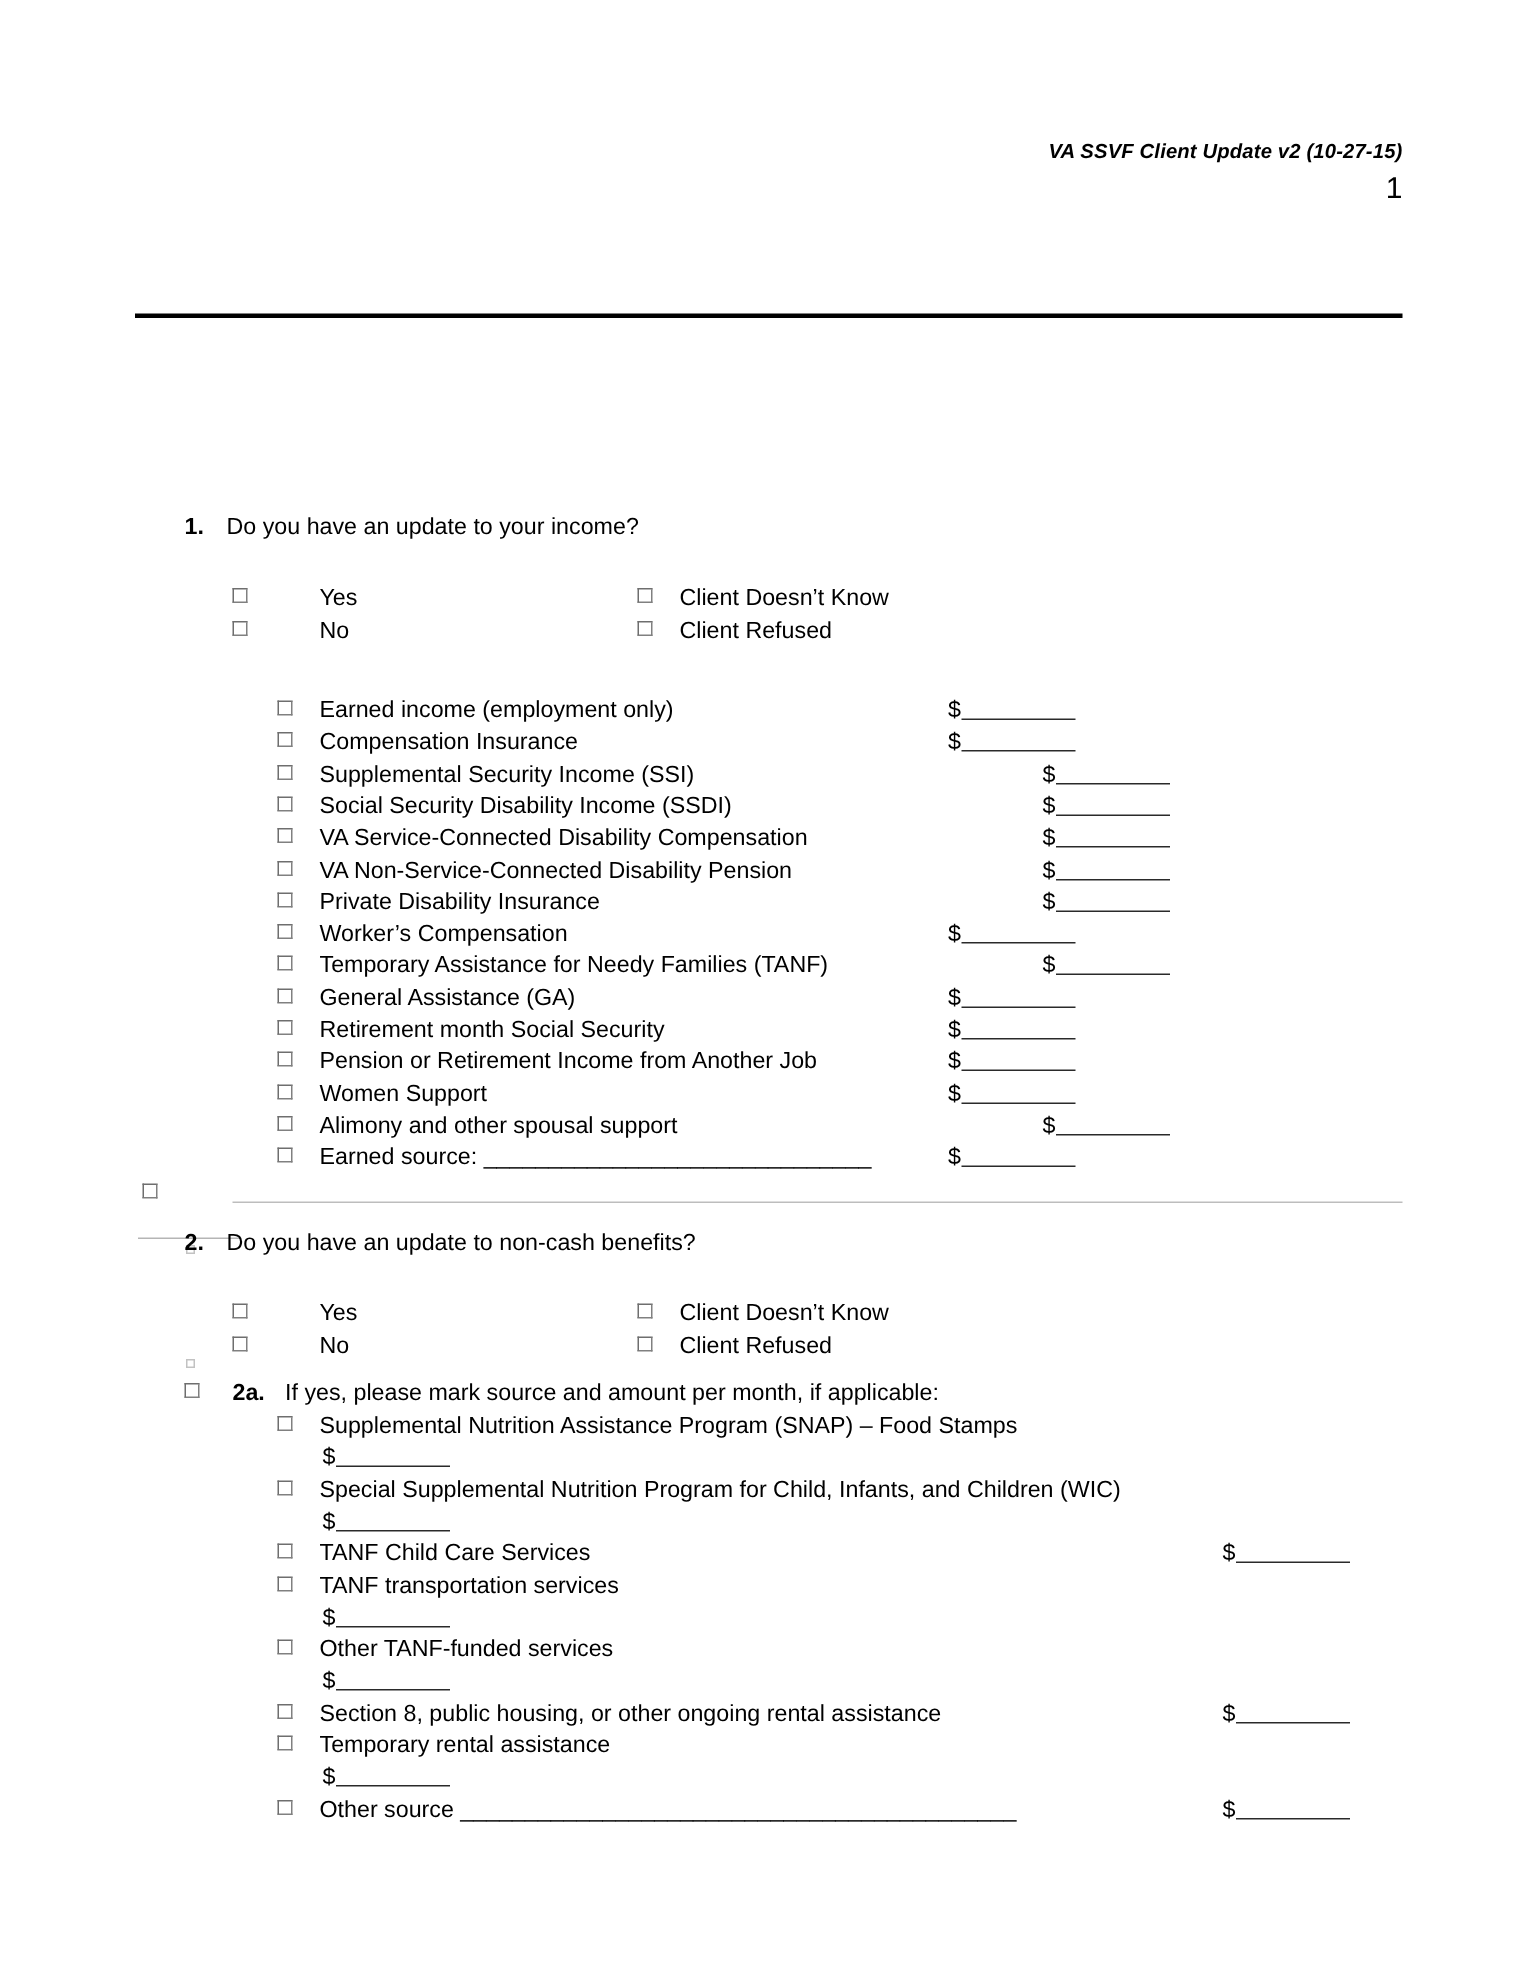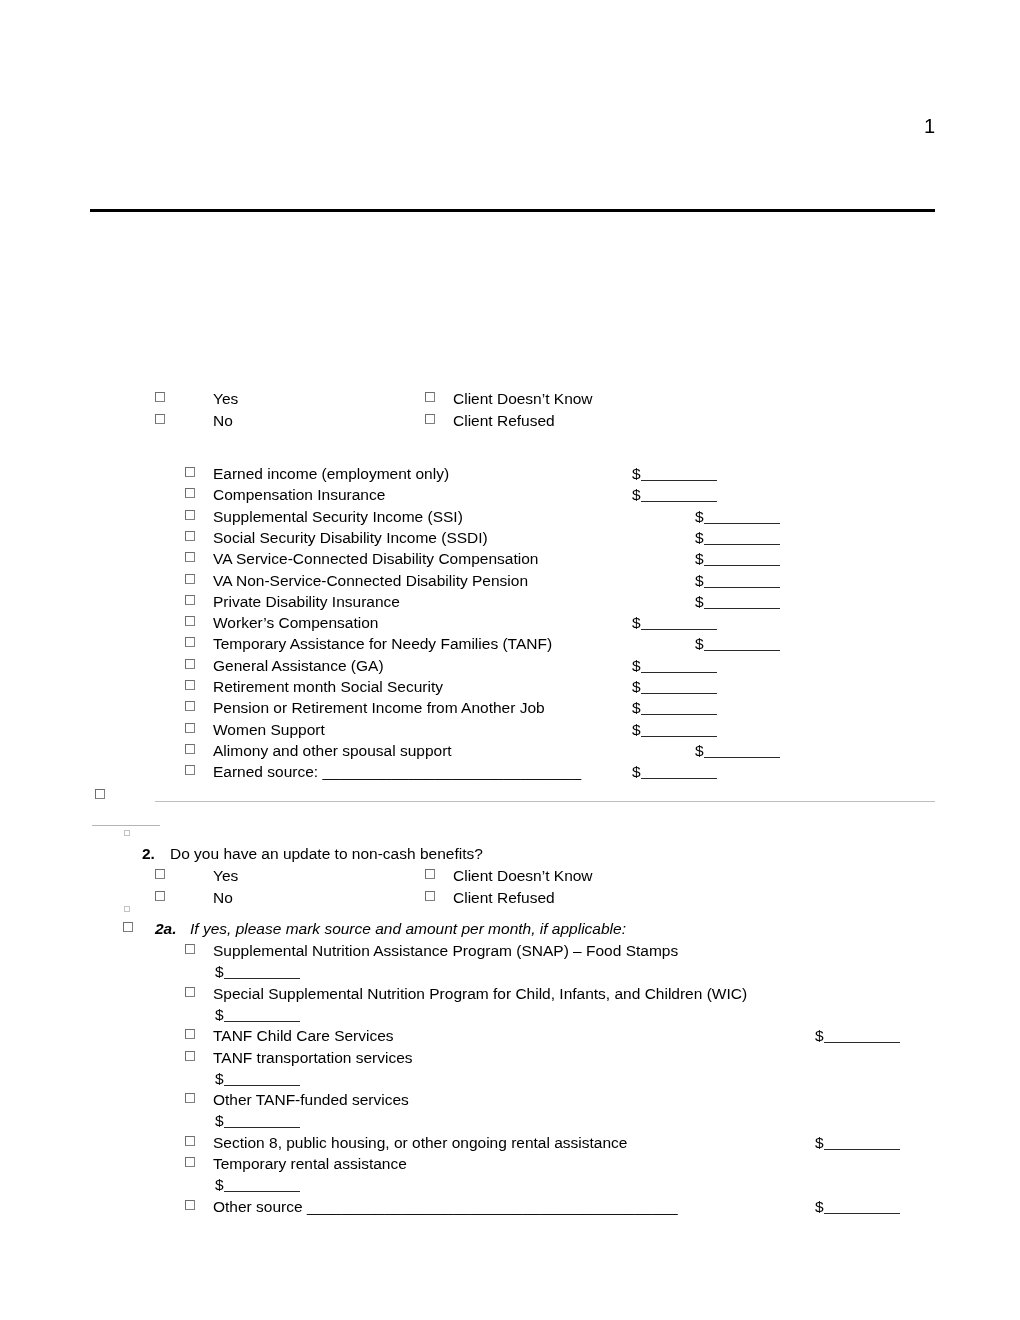--- a/index.html
+++ b/index.html
@@ -142,26 +142,30 @@
     position: absolute;
     height: 0;
     border-top: 1.6px solid #b5b5b5;
   }
 </style>
 </head>
 <body>
 
 <div class="page">
 
+  <div class="doc-header">VA SSVF Client Update v2 (10-27-15)</div>
 
   <div class="page-number">1</div>
 
 
   <div class="rule-thick"></div>
 
+  <div class="q" style="left:123px; top:341px;">
+    <span class="q-num" style="width:28px;">1.</span><span>Do you have an update to your income?</span>
+  </div>
 
   <div class="opt-row" style="left:155px; top:388px;">
     <span class="cb opt-cb" style="left:0; top:4px;"></span>
     <span class="opt-label" style="left:58px; top:0;">Yes</span>
   </div>
   <div class="opt-row" style="left:155px; top:410px;">
     <span class="cb opt-cb" style="left:0; top:4px;"></span>
     <span class="opt-label" style="left:58px; top:0;">No</span>
   </div>
   <div class="opt-row" style="left:425px; top:388px;">
@@ -250,21 +254,21 @@
         <span class="item-text">Earned source: ______________________________</span>
       </div>
       <div class="amount" style="left: 632px; top: 761.2px;"><span>$</span><span class="blankline" style="width: 76px;"></span></div>
     </div>
 
   <span class="cb stray-cb" style="left:95px; top:789px;"></span>
   <div class="rule-gray-long" style="left:155px; top:801px; width:780px;"></div>
   <div class="rule-gray-short" style="left:92px; top:825px; width:68px;"></div>
   <span class="cb tiny stray-cb" style="left:124px; top:830px;"></span>
 
-  <div class="q" style="left:123px; top:843px;margin-left:19px;">
+  <div class="q" style="left:123px; top:818px;">
     <span class="q-num" style="width:28px;">2.</span><span>Do you have an update to non-cash benefits?</span>
   </div>
 
   <div class="opt-row" style="left:155px; top:865px;">
     <span class="cb opt-cb" style="left:0; top:4px;"></span>
     <span class="opt-label" style="left:58px; top:0;">Yes</span>
   </div>
   <div class="opt-row" style="left:155px; top:887px;">
     <span class="cb opt-cb" style="left:0; top:4px;"></span>
     <span class="opt-label" style="left:58px; top:0;">No</span>
@@ -273,21 +277,21 @@
     <span class="cb opt-cb" style="left:0; top:4px;"></span>
     <span class="opt-label" style="left:28px; top:0;">Client Doesn’t Know</span>
   </div>
   <div class="opt-row" style="left:425px; top:887px;">
     <span class="cb opt-cb" style="left:0; top:4px;"></span>
     <span class="opt-label" style="left:28px; top:0;">Client Refused</span>
   </div>
 
   <span class="cb tiny stray-cb" style="left:124px; top:906px;"></span>
   <span class="cb stray-cb" style="left:123px; top:922px;"></span>
-  <div class="q" style="left:155px; top:918px;font-style:italic;">
+  <div class="q" style="left:155px; top:918px;">
     <span class="q-num" style="width:35px;">2a.</span><span>If yes, please mark source and amount per month, if applicable:</span>
   </div>
 
   <div id="q2-sources">
       <div class="item-row" style="left: 185px; top: 940px;">
         <span class="cb item-cb"></span>
         <span class="item-text">Supplemental Nutrition Assistance Program (SNAP) – Food Stamps</span>
       </div>
       <div class="amount" style="left: 215px; top: 961.3px;"><span>$</span><span class="blankline" style="width: 76px;"></span></div>
       <div class="item-row" style="left: 185px; top: 982.6px;">

